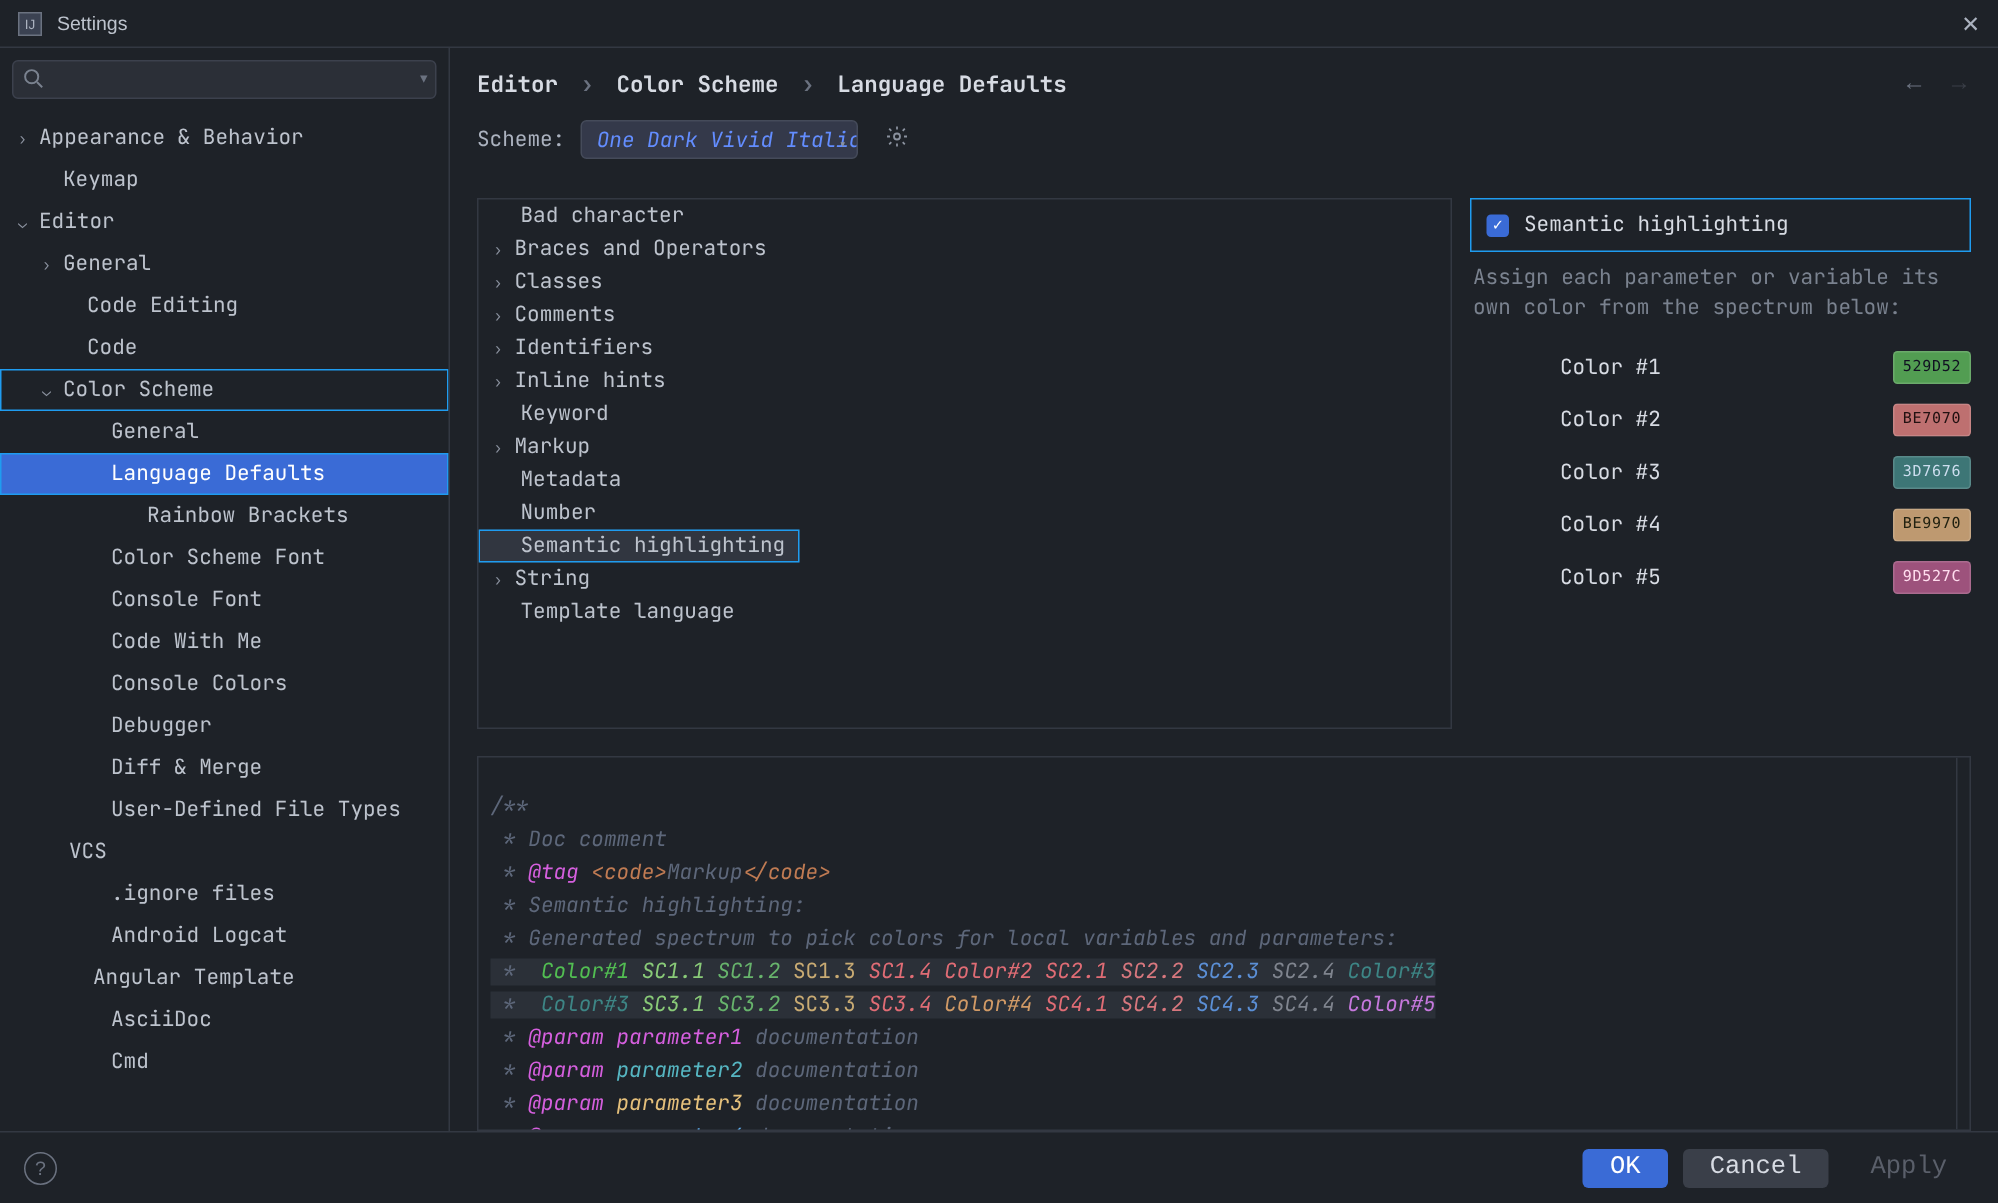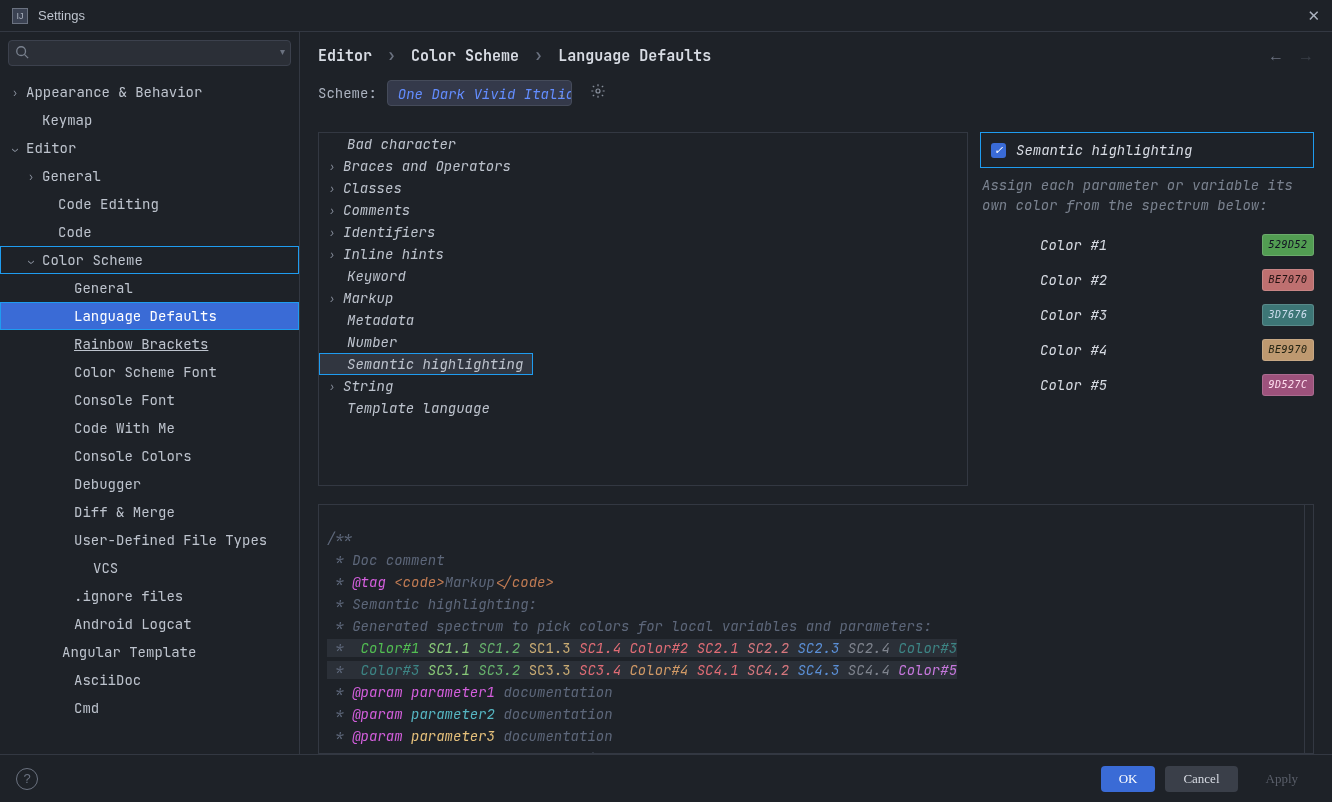--- a/index.html
+++ b/index.html
@@ -154,21 +154,20 @@
   position: absolute; right: 6px; top: 6px; color: #8a919e; font-size: 10px; font-style: normal;
 }
 .scheme-gear { color: #8a919e; font-size: 15px; cursor: pointer; margin-left: 8px; }
 
 .panel-split {
   display: flex;
   flex: 1;
   min-height: 0;
   gap: 0;
   padding: 12px 18px;
-  font-style: italic;
 }
 
 .attr-list {
   flex: 1;
   border: 1px solid #333842;
   overflow-y: auto;
   max-height: 358px;
   font-family: "JetBrains Mono", Consolas, monospace;
   font-size: 14px;
 }
@@ -299,23 +298,23 @@
   display: flex; align-items: center; justify-content: center;
   color: #6b7280;
   font-size: 13px;
 }
 .footer .spacer { flex: 1; }
 .btn {
   height: 26px;
   padding: 0 18px;
   border-radius: 4px;
   border: none;
-  font-size: 13px;
+  font-size: 17px;
   cursor: pointer;
-  font-family: Liberation Serif, serif;
+  font-family: Liberation Mono, monospace;
 }
 .btn.primary { background: #3a6bd6; color: #fff; }
 .btn.secondary { background: #3a3f49; color: #d7dbe3; }
 .btn.disabled { background: transparent; color: #5a5f6a; cursor: default; }
 </style>
 </head>
 <body>
 
 <div class="titlebar">
   <div class="app-icon">IJ</div>
@@ -368,21 +367,21 @@
           <span>Color Scheme</span>
         </div>
         <div class="tree-item level-2 no-chev" style="padding-left: 60px;">
           <span class="chev">›</span>
           <span>General</span>
         </div>
         <div class="tree-item level-2 no-chev selected boxed" style="padding-left: 60px;">
           <span class="chev">›</span>
           <span>Language Defaults</span>
         </div>
-        <div class="tree-item level-2 no-chev" style="padding-left: 60px; text-decoration: underline;">
+        <div class="tree-item level-2 no-chev" style="padding-left: 84px;">
           <span class="chev">›</span>
           <span>Rainbow Brackets</span>
         </div>
         <div class="tree-item level-2 no-chev" style="padding-left: 60px;">
           <span class="chev">›</span>
           <span>Color Scheme Font</span>
         </div>
         <div class="tree-item level-2 no-chev" style="padding-left: 60px;">
           <span class="chev">›</span>
           <span>Console Font</span>
@@ -400,21 +399,21 @@
           <span>Debugger</span>
         </div>
         <div class="tree-item level-2 no-chev" style="padding-left: 60px;">
           <span class="chev">›</span>
           <span>Diff &amp; Merge</span>
         </div>
         <div class="tree-item level-2 no-chev" style="padding-left: 60px;">
           <span class="chev">›</span>
           <span>User-Defined File Types</span>
         </div>
-        <div class="tree-item level-2 no-chev" style="padding-left: 32px; margin-left: 47px;">
+        <div class="tree-item level-2 no-chev" style="padding-left: 32px;">
           <span class="chev">›</span>
           <span>VCS</span>
         </div>
         <div class="tree-item level-2 no-chev" style="padding-left: 60px;">
           <span class="chev">›</span>
           <span>.ignore files</span>
         </div>
         <div class="tree-item level-2 no-chev" style="padding-left: 60px;">
           <span class="chev">›</span>
           <span>Android Logcat</span>

